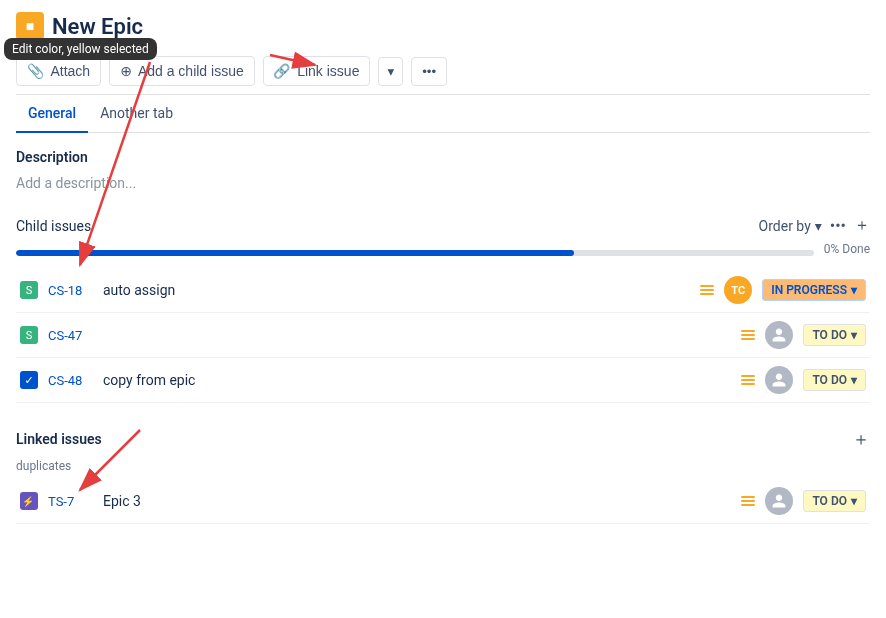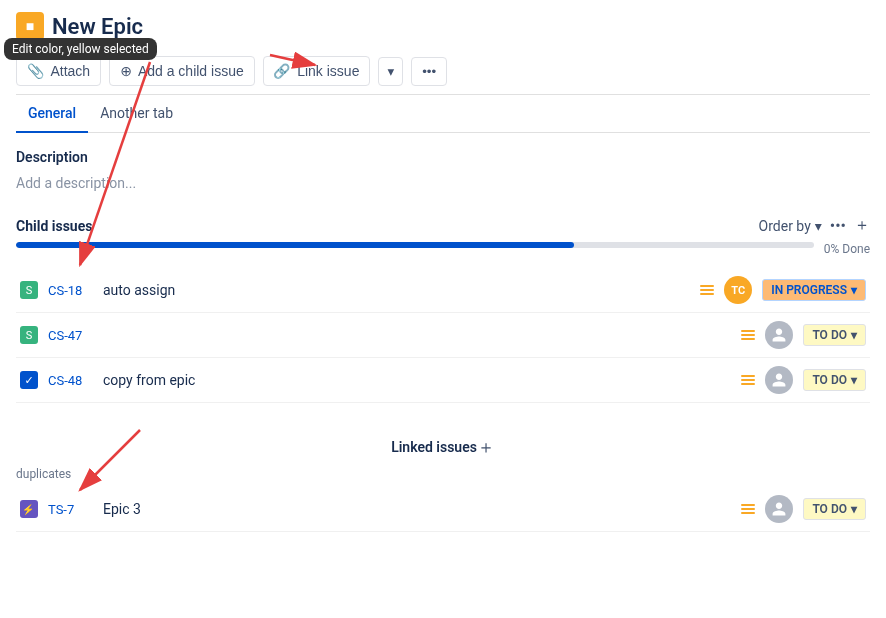--- a/index.html
+++ b/index.html
@@ -127,21 +127,21 @@
       padding: 4px 0;
     }
     
     .child-issues-header {
       display: flex;
       align-items: center;
       justify-content: space-between;
       margin-bottom: 6px;
     }
     .child-issues-title {
-      font-weight: 700;
+      font-weight: 400;
       font-size: 14px;
       color: #172b4d;
     }
     .child-issues-controls {
       display: flex;
       align-items: center;
       gap: 8px;
       color: #42526e;
       font-size: 14px;
     }
@@ -153,21 +153,21 @@
       color: #42526e;
     }
     .control-icon {
       cursor: pointer;
       color: #42526e;
       font-size: 16px;
     }
     
     .progress-container {
       display: flex;
-      align-items: flex-start;
+      align-items: flex-end;
       gap: 10px;
       margin-bottom: 12px;
     }
     .progress-bar-track {
       flex: 1;
       height: 6px;
       background: #dfe1e6;
       border-radius: 3px;
       overflow: hidden;
     }
@@ -265,22 +265,22 @@
     }
     .status-todo {
       background: #fef9c3;
       color: #42526e;
       border-color: #dfe1e6;
     }
     
     .linked-issues-header {
       display: flex;
       align-items: center;
-      justify-content: center;
-      margin-top: 28px;
+      justify-content: space-between;
+      margin-top: 20px;
       margin-bottom: 8px;
       padding-top: 4px;
     }
     .linked-issues-title {
       font-weight: 600;
       font-size: 14px;
       color: #172b4d;
     }
     .add-icon {
       cursor: pointer;

